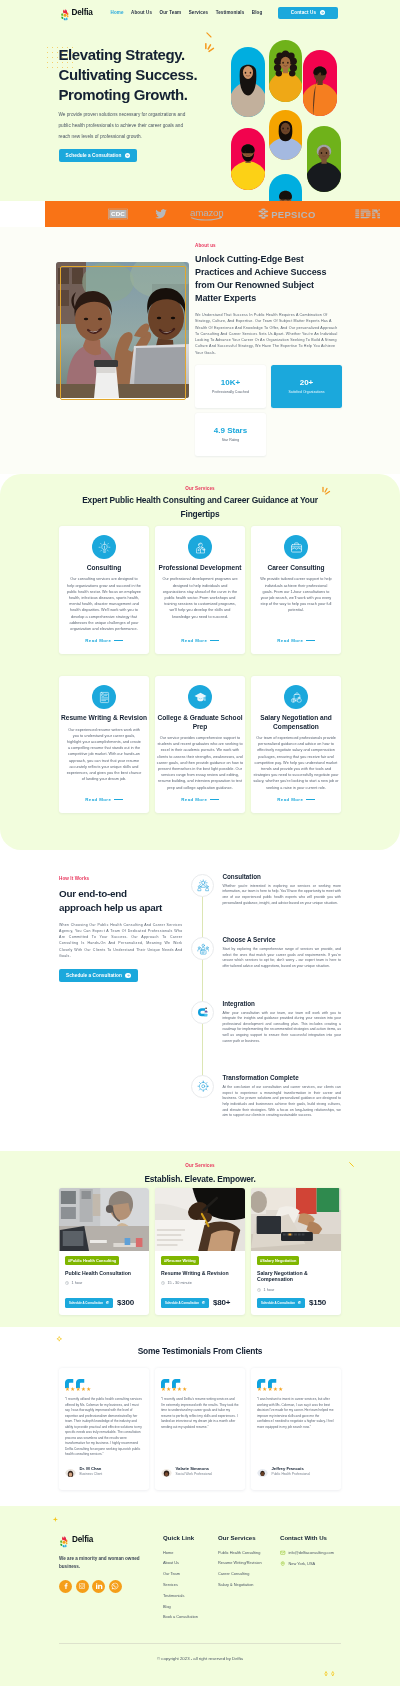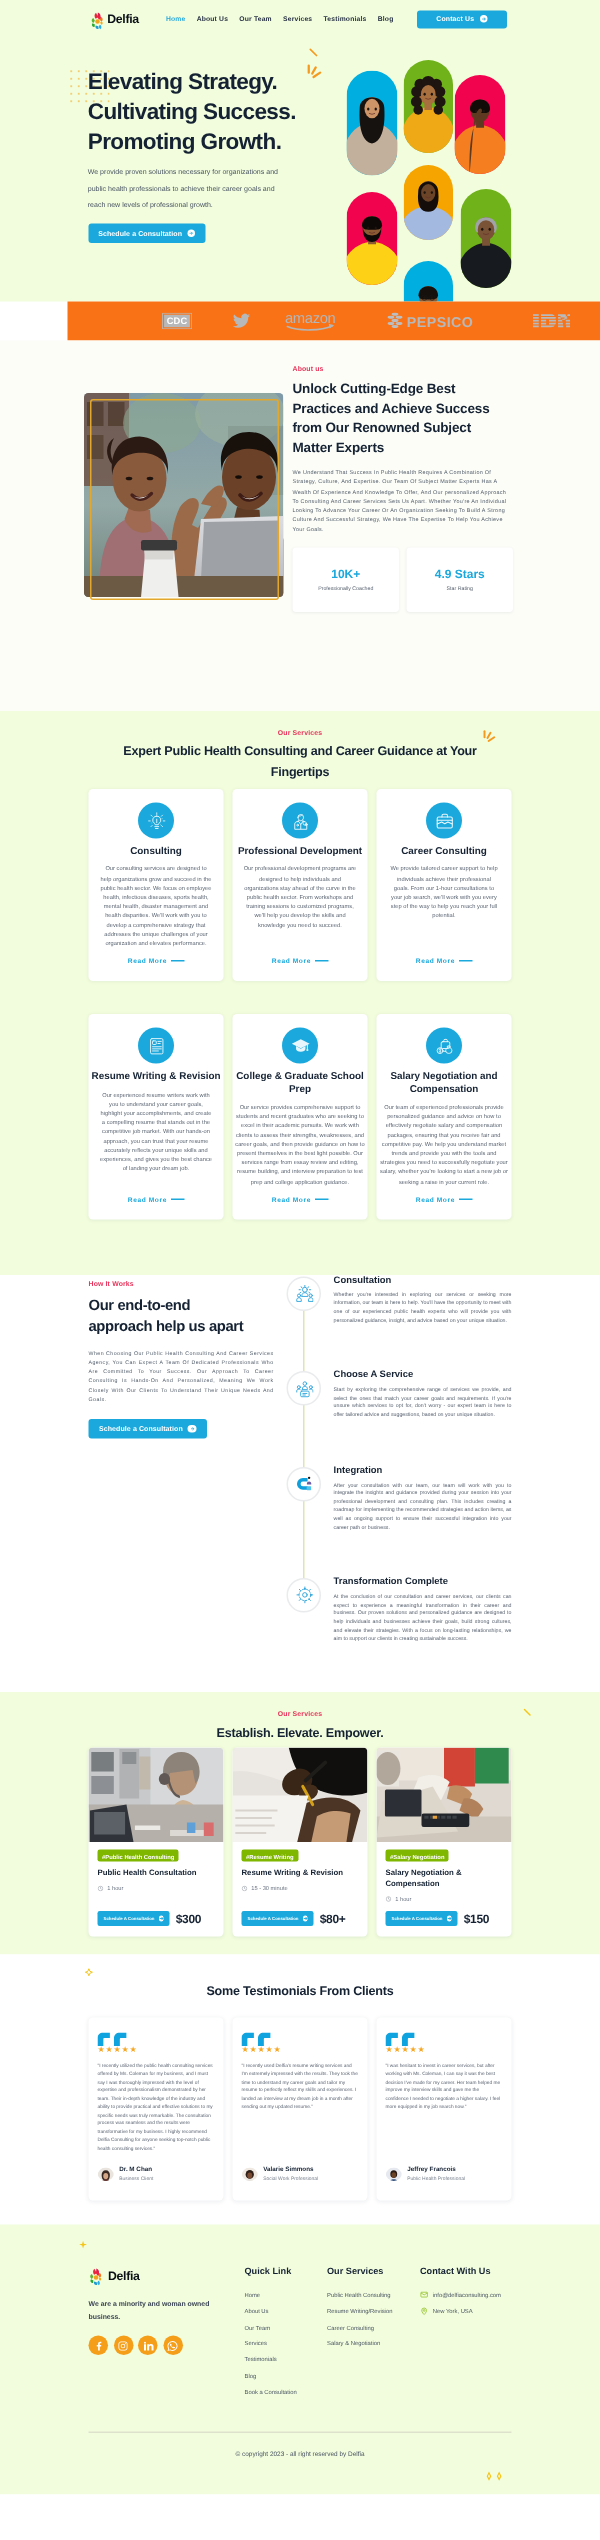--- a/index.html
+++ b/index.html
@@ -55,35 +55,35 @@
 .about-p{font-size:3.62px;line-height:6.25px;color:#55606E;margin-top:7px;letter-spacing:0.2px;}
 .stats{display:grid;grid-template-columns:1fr 1fr;gap:5px;margin-top:9px;}
 .stat{background:#fff;border-radius:2.5px;height:43px;display:flex;flex-direction:column;align-items:center;justify-content:center;gap:3px;box-shadow:0 0.5px 2px rgba(20,40,80,.07);}
 .stat.hl{background:#1BA8DC;}
 .stat .v{font-size:8px;font-weight:700;color:#1BA8DC;}
 .stat .l{font-size:3.5px;color:#5A6472;}
 .stat.hl .v{color:#fff;}
 .stat.hl .l{color:#EAF7FD;}
 
 
-.services{padding:12px 0 37px;}
+.services{padding:12px 0 37px;border-radius:21px;}
 .sec-head{text-align:center;}
 .sec-head .eyebrow{display:block;}
 .sec-title{font-size:8.4px;line-height:13.5px;font-weight:700;color:#152233;margin-top:3px;letter-spacing:-0.15px;max-width:246px;margin-left:auto;margin-right:auto;}
 .cards{display:grid;grid-template-columns:repeat(3,1fr);column-gap:6px;row-gap:22px;margin-top:5px;}
 .card{background:#fff;border-radius:3px;padding:9px 1px 11px;text-align:center;display:flex;flex-direction:column;align-items:center;box-shadow:0 0.5px 2.5px rgba(20,40,80,.06);}
 .card-ico{width:24px;height:24px;border-radius:50%;background:#1BA8DC;display:flex;align-items:center;justify-content:center;}
 .card-ico svg{width:13px;height:13px;}
 .card h3{font-size:6.6px;line-height:8.4px;font-weight:700;color:#152233;margin-top:5px;margin-left:-2px;margin-right:-2px;}
 .card p{font-size:3.8px;line-height:6.2px;color:#5A6472;margin-top:4px;letter-spacing:0.02px;padding:0 0.5px;}
 .readmore{font-size:4.4px;font-weight:700;color:#1BA8DC;margin-top:auto;padding-top:6px;letter-spacing:.4px;display:flex;align-items:center;gap:2.5px;cursor:pointer;}
 .readmore .ln{width:9px;height:0.7px;background:#1BA8DC;display:block;}
 
 
-.how{padding:0 0 32px;}
+.how{padding:23px 0 32px;}
 .how-row{display:flex;}
 .how-left{width:127px;padding-top:3px;}
 .how-title{font-size:9.9px;line-height:14px;font-weight:700;color:#152233;margin-top:6px;letter-spacing:-0.25px;}
 .how-p{font-size:3.5px;line-height:6.2px;color:#55606E;margin-top:7px;text-align:justify;letter-spacing:0.3px;}
 .how-right{margin-left:9px;width:154px;position:relative;}
 .step{display:flex;gap:8px;position:relative;}
 .step + .step{margin-top:30px;}
 .step-ico{width:23px;height:23px;border-radius:50%;background:#fff;border:0.6px solid #E9EBED;display:flex;align-items:center;justify-content:center;flex:0 0 23px;position:relative;z-index:2;margin-top:1px;}
 .step-ico svg{width:12.5px;height:12.5px;}
 .step-txt{flex:1;}
@@ -408,20 +408,24 @@
     <div class="about-frame"></div>
     <div class="about-right">
       <div class="eyebrow">About us</div>
       <h2 class="about-title">Unlock Cutting-Edge Best Practices and Achieve Success from Our Renowned Subject Matter Experts</h2>
       <p class="about-p">We Understand That Success In Public Health Requires A Combination Of Strategy, Culture, And Expertise. Our Team Of Subject Matter Experts Has A Wealth Of Experience And Knowledge To Offer, And Our personalized Approach To Consulting And Career Services Sets Us Apart. Whether You're An Individual Looking To Advance Your Career Or An Organization Seeking To Build A Strong Culture And Successful Strategy, We Have The Expertise To Help You Achieve Your Goals.</p>
       <div class="stats">
         <div class="stat">
           <div class="v">10K+</div>
           <div class="l">Professionally Coached</div>
         </div>
+        <div class="stat hl">
+          <div class="v">20+</div>
+          <div class="l">Satisfied Organizations</div>
+        </div>
         <div class="stat">
           <div class="v">4.9 Stars</div>
           <div class="l">Star Rating</div>
         </div>
       </div>
     </div>
   </div>
 </div>
 
 <div class="sec green services">

